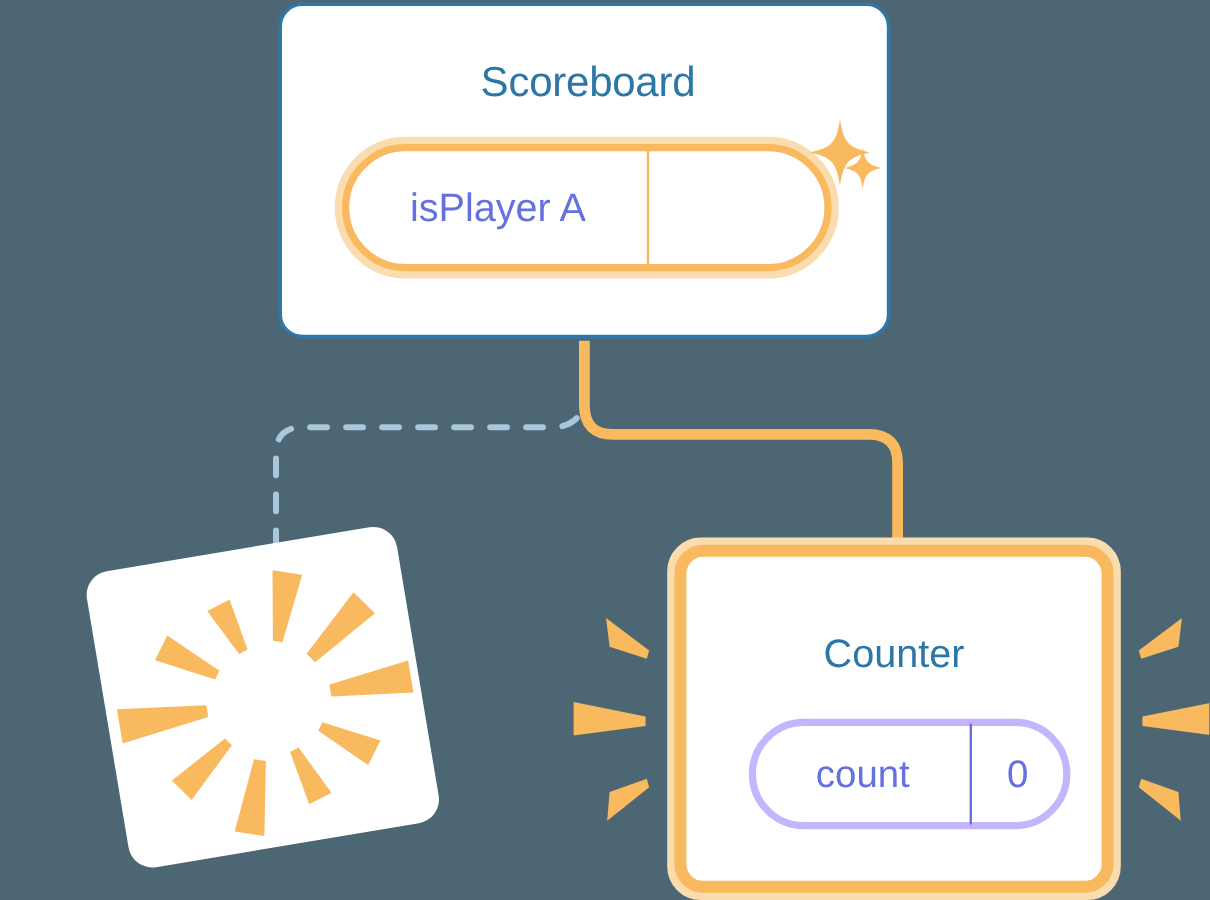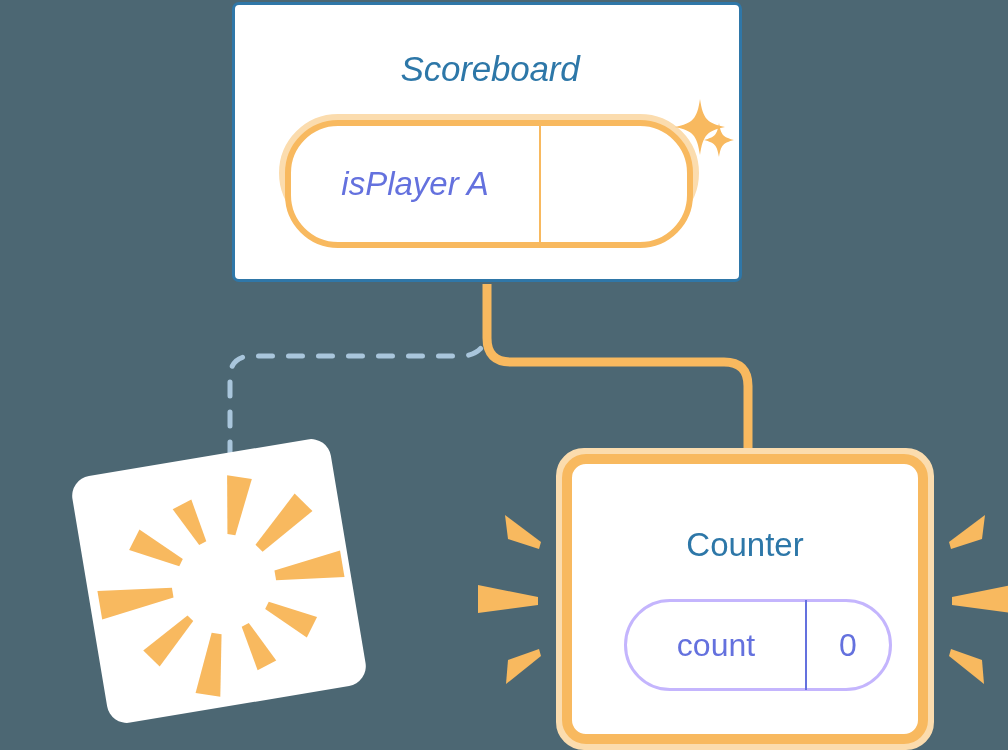--- a/index.html
+++ b/index.html
@@ -28,23 +28,22 @@
 
   
   .sb-card {
     position: absolute;
     left: 232px;
     top: 2px;
     width: 510px;
     height: 280px;
     background: #ffffff;
     border: 3px solid #2f77a8;
-    border-radius: 7px;
-    box-sizing: border-box;
-    font-style: italic;
+    border-radius: 20px;
+    box-sizing: border-box;
   }
   .sb-title {
     position: absolute;
     left: 0;
     top: 44px;
     width: 510px;
     text-align: center;
     font-size: 35px;
     color: #2d77a8;
     letter-spacing: -0.2px;
@@ -66,21 +65,21 @@
     height: 118px;
     border: 8px solid #fbdcae;
     border-radius: 59px;
     box-sizing: border-box;
   }
   .sb-pill {
     position: absolute;
     left: 6px;
     top: 6px;
     width: 408px;
-    height: 128px;
+    height: 106px;
     border: 6px solid #f8b95f;
     border-radius: 53px;
     box-sizing: border-box;
     background: #ffffff;
     display: flex;
     align-items: stretch;
   }
   .sb-pill .cell-key {
     flex: 0 0 248px;
     display: flex;
@@ -167,21 +166,21 @@
     text-align: center;
     font-size: 33px;
     color: #2d77a8;
   }
   .ct-pill {
     position: absolute;
     left: 52px;
     top: 135px;
     width: 268px;
     height: 92px;
-    border: 3px solid #c4b5fd;
+    border: 6px solid #c4b5fd;
     border-radius: 46px;
     box-sizing: border-box;
     background: #ffffff;
     display: flex;
     align-items: stretch;
   }
   .ct-pill .cell-key {
     flex: 0 0 178px;
     display: flex;
     align-items: center;

